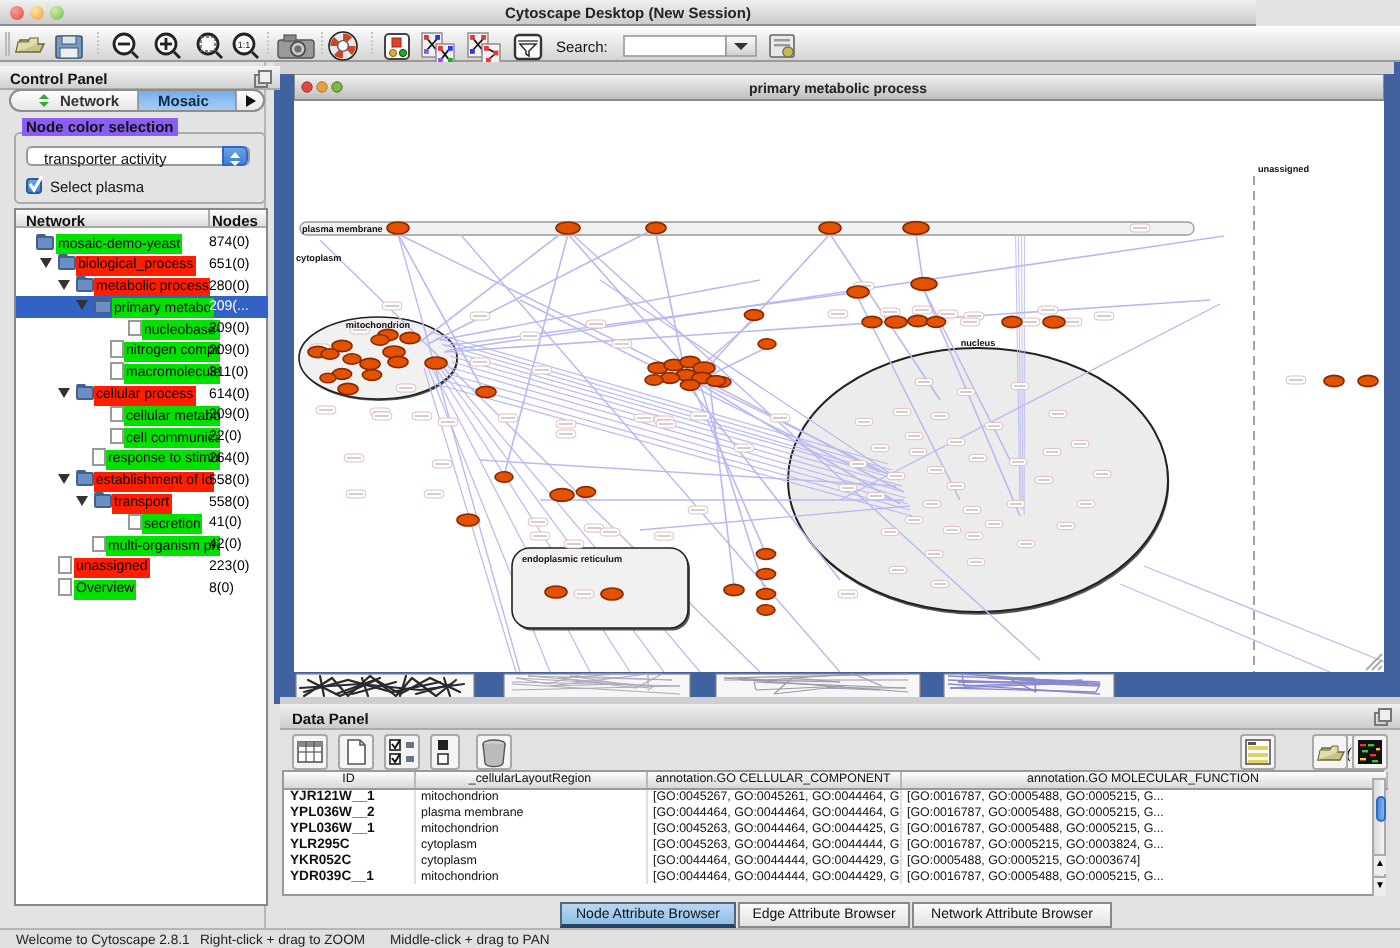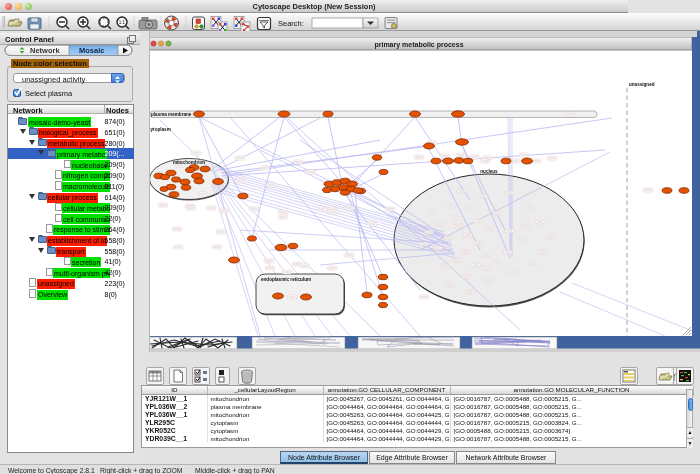--- a/index.html
+++ b/index.html
@@ -3,25 +3,25 @@
 <style>
 * { margin:0; padding:0; box-sizing:border-box; }
 html,body { width:700px; height:474px; font-family:"Liberation Sans",sans-serif; overflow:hidden; background:#e3e3e3; }
 #app { position:relative; width:700px; height:474px; }
 .abs { position:absolute; }
 #titlebar { left:0; top:0; width:628px; height:13px; background:linear-gradient(#f0f0f0,#cbcbcb); border-bottom:1px solid #8e8e8e; }
 #titlebar .t { position:absolute; left:0; right:0; text-align:center; top:2px; font-size:7.5px; font-weight:bold; color:#222; }
 .light { position:absolute; top:3px; width:7px; height:7px; border-radius:50%; }
 #mdi { left:137px; top:31px; width:563px; height:321px; background:#40629f; }
 #mdi .topgap { position:absolute; left:0; top:0; width:560px; height:6px; background:#d4d4d4; }
-#cpanel { left:0; top:31px; width:150px; height:433px; background:#e3e3e3; border-right:1px solid #b8b8b8; }
+#cpanel { left:0; top:31px; width:133px; height:433px; background:#e3e3e3; border-right:1px solid #b8b8b8; }
 #cphead { position:absolute; left:0; top:2px; width:140px; height:12px; background:linear-gradient(#f5f5f5,#d0d0d0); border-bottom:1px solid #aaa; }
 #cphead span { position:absolute; left:5px; top:2px; font-size:7.5px; font-weight:bold; color:#111; }
 #groupbox { position:absolute; left:7px; top:35px; width:126px; height:36px; border:1px solid #aaa; border-radius:3px; }
-#gblabel { position:absolute; left:11px; top:28px; font-size:7.5px; font-weight:bold; color:#111; background:#a16207; padding:0 2px; }
+#gblabel { position:absolute; left:11px; top:28px; font-size:7.5px; font-weight:bold; color:#111; background:#8b5cf6; padding:0 2px; }
 #combo { position:absolute; left:13px; top:42px; width:112px; height:9.5px; background:#fff; border:1px solid #999; border-radius:3px; }
 #combo .txt { position:absolute; left:8px; top:1px; font-size:7.5px; color:#111; }
 #combo .step { position:absolute; right:0; top:-1px; width:13px; height:9.5px; background:linear-gradient(#6aa4e8,#3f7fd4); border:1px solid #36c; border-radius:0 3px 3px 0; }
 #cbox { position:absolute; left:13px; top:58px; width:8px; height:8px; background:linear-gradient(#6aa6ea,#3f7fd4); border:1px solid #2a5a9a; border-radius:2px; }
 #cblabel { position:absolute; left:25px; top:58px; font-size:7.5px; color:#111; }
 #listbox { position:absolute; left:7px; top:73px; width:127px; height:349px; background:#fff; border:1px solid #888; }
 #listhead { position:absolute; left:0; top:0; width:125px; height:9px; background:linear-gradient(#fdfdfd,#dcdcdc); border-bottom:1px solid #aaa; }
 #listhead .h1 { position:absolute; left:5px; top:0.5px; font-size:7.5px; font-weight:bold; color:#111; }
 #listhead .h2 { position:absolute; left:98px; top:0.5px; font-size:7.5px; font-weight:bold; color:#111; }
 #treewrap { position:absolute; left:0; top:0; width:127px; height:349px; overflow:hidden; }
@@ -565,21 +565,21 @@
   <div id="cphead">
         <span>Control Panel</span>
     <svg width="9" height="9" style="position:absolute;right:4px;top:2px">
           <rect x="0.5" y="2.5" width="6" height="6" fill="none" stroke="#777"></rect>
           <rect x="2.5" y="0.5" width="6" height="6" fill="#eee" stroke="#777"></rect>
         </svg>
   </div>
   <div id="groupbox"></div>
   <div id="gblabel">Node color selection</div>
   <div id="combo">
-        <span class="txt">unassigned activity</span>
+        <span class="txt">transporter activity</span>
     <span class="step">
           <svg width="13" height="11" style="position:absolute;left:-1px;top:0">
             <path d="M6.5 2 L9 5 L4 5 Z" fill="#fff"></path>
             <path d="M6.5 9 L9 6.5 L4 6.5 Z" fill="#fff"></path>
           </svg>
         </span>
   </div>
   <div id="cbox">
         <svg width="10" height="10" style="position:absolute;left:-1px;top:-3px">
           <path d="M2 5 L4 8 L8 1" fill="none" stroke="#fff" stroke-width="1.6"></path>
@@ -713,20 +713,27 @@
 <line x1="69" y1="1" x2="69" y2="11.5" stroke="#8e8e8e" stroke-width="0.8"></line>
 <line x1="118" y1="1" x2="118" y2="11.5" stroke="#8e8e8e" stroke-width="0.8"></line>
 <path d="M123 3.5 L123 9.5 L128 6.5 Z" fill="#111"></path>
 <path d="M22 3 L24.5 5.5 L19.5 5.5 Z" fill="#3a3"></path>
         <path d="M22 9.5 L24.5 7 L19.5 7 Z" fill="#3a3"></path>
 <text x="30" y="9" font-size="7.5" font-weight="bold" fill="#333" font-family="Liberation Sans">Network</text>
 <text x="79" y="9" font-size="7.5" font-weight="bold" fill="#0a2a4a" font-family="Liberation Sans">Mosaic</text>
 </g>
 </svg>
 <div class="abs" id="datapanel">
+  <div id="dphead">
+        <span>Data Panel</span>
+    <svg width="9" height="9" style="position:absolute;right:4px;top:2px">
+          <rect x="0.5" y="2.5" width="6" height="6" fill="none" stroke="#777"></rect>
+          <rect x="2.5" y="0.5" width="6" height="6" fill="#eee" stroke="#777"></rect>
+        </svg>
+  </div>
   <div class="tbtn" style="left:6px"><svg width="16" height="16">
           <rect x="2" y="3" width="12" height="10" fill="#fff" stroke="#555" stroke-width="0.8"></rect>
           <rect x="2" y="3" width="12" height="2.5" fill="#888"></rect>
           <line x1="6" y1="3" x2="6" y2="13" stroke="#555" stroke-width="0.6"></line>
           <line x1="10" y1="3" x2="10" y2="13" stroke="#555" stroke-width="0.6"></line>
           <line x1="2" y1="8" x2="14" y2="8" stroke="#555" stroke-width="0.6"></line>
         </svg></div>
   <div class="tbtn" style="left:29px"><svg width="16" height="16">
           <path d="M4 2 L10 2 L12.5 4.5 L12.5 14 L4 14 Z" fill="#fff" stroke="#555" stroke-width="0.8"></path>
           <path d="M10 2 L10 4.5 L12.5 4.5" fill="none" stroke="#555" stroke-width="0.8"></path>

